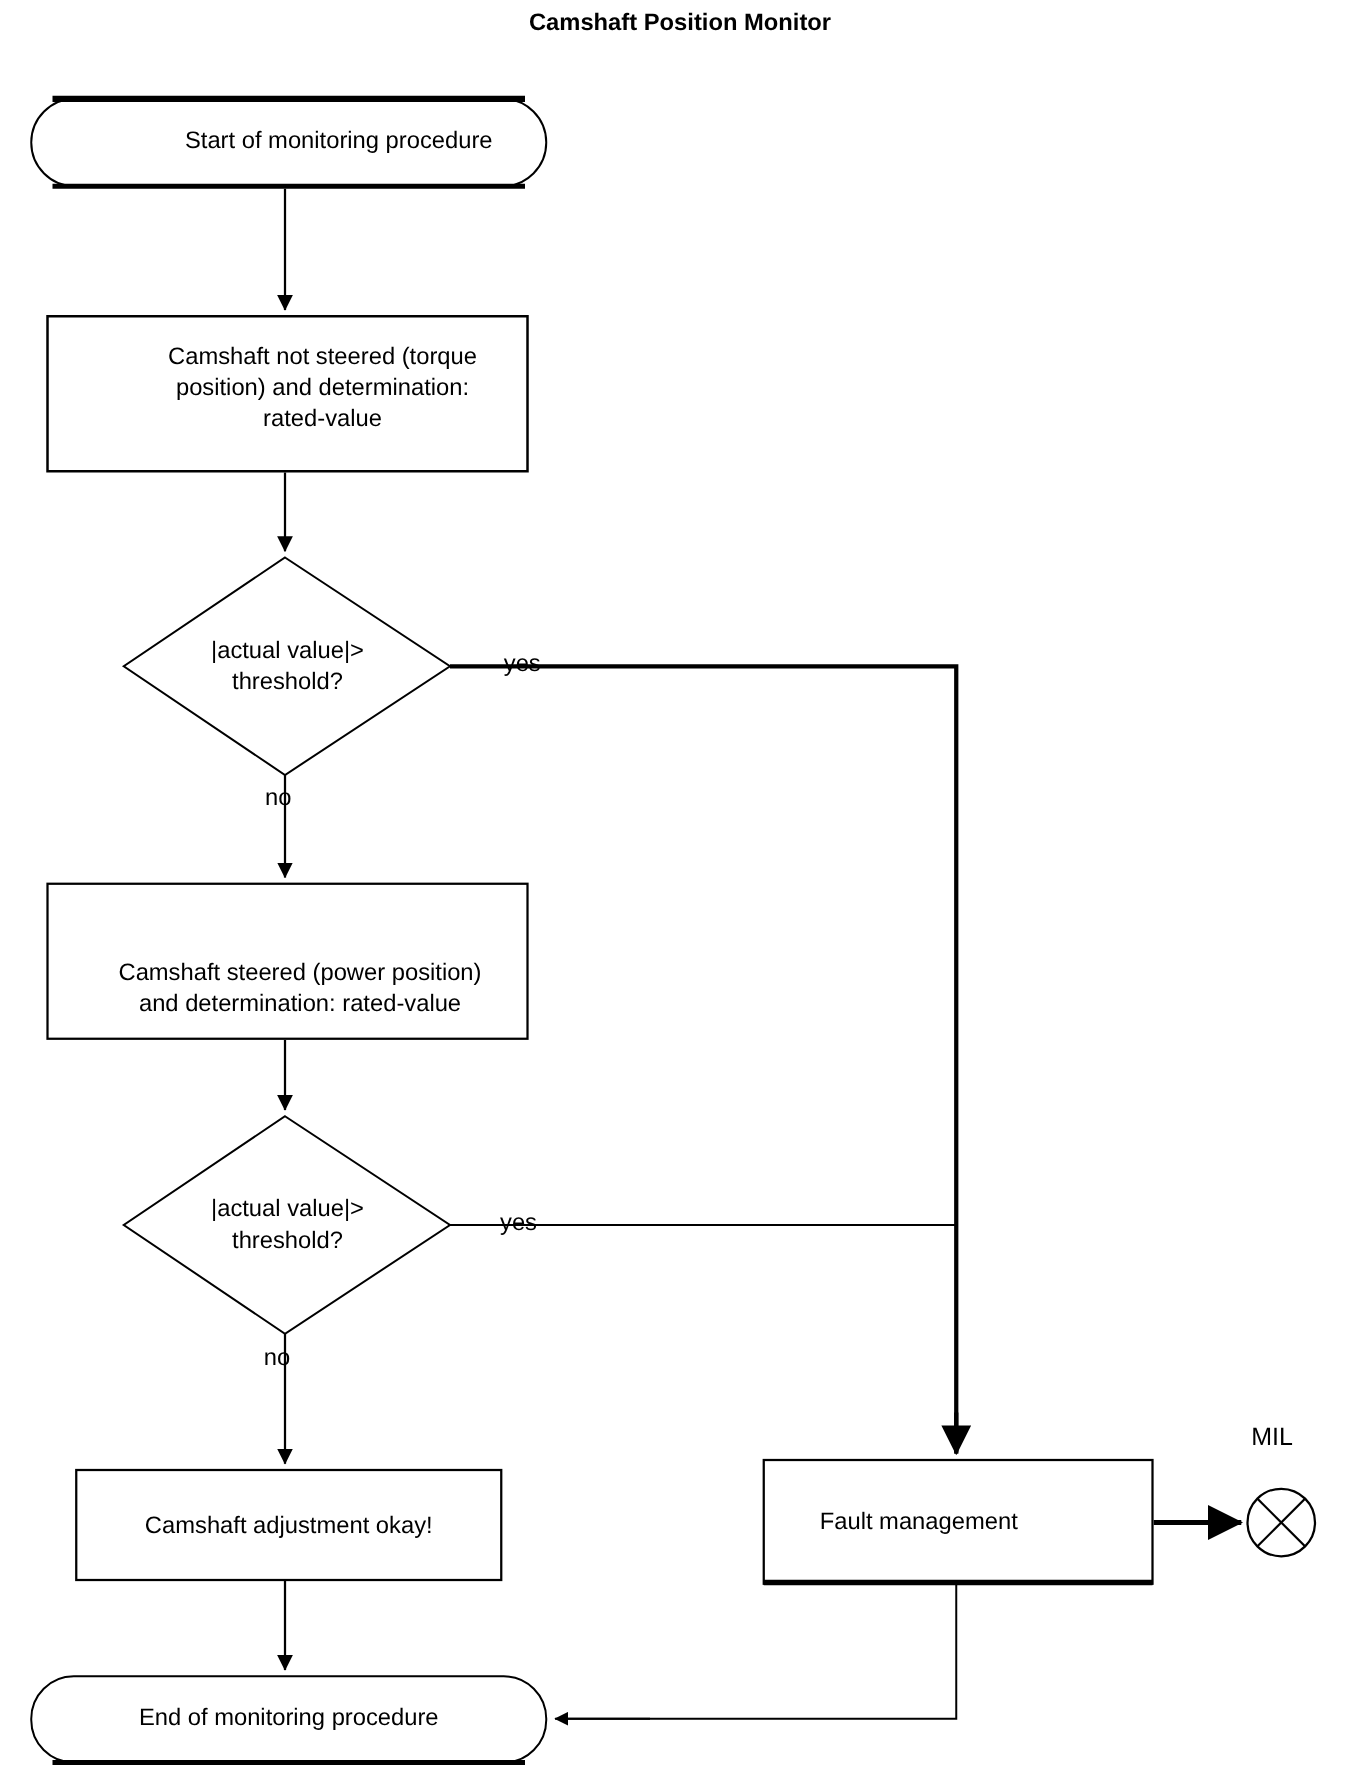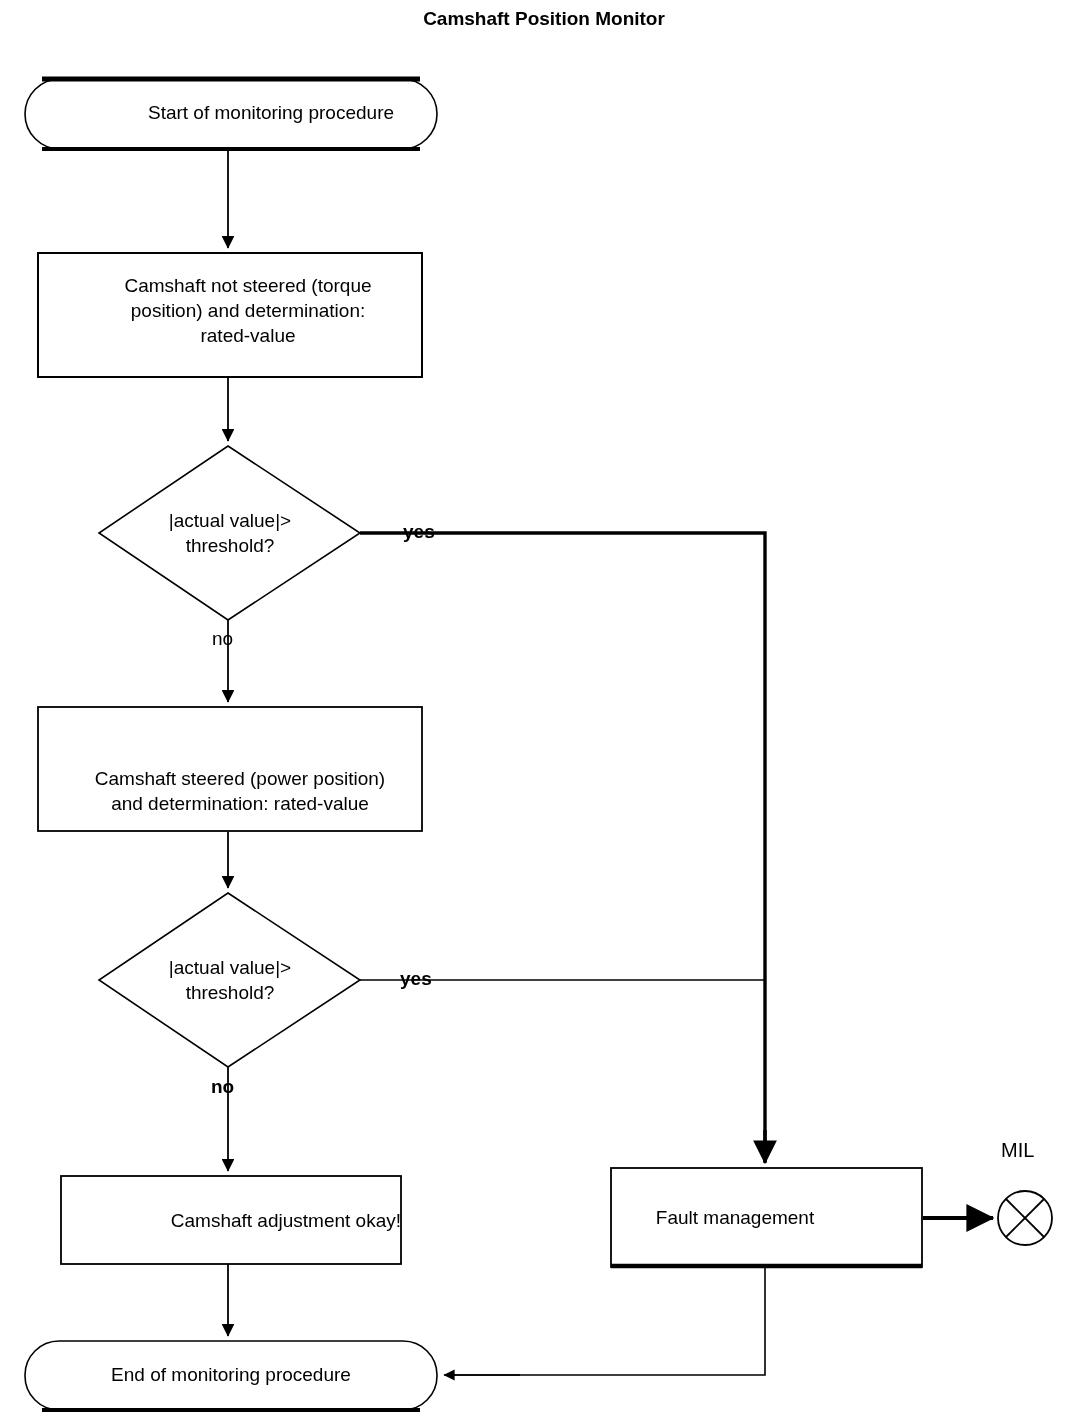--- a/index.html
+++ b/index.html
@@ -48,21 +48,21 @@
     font-weight: bold;
   }
   .edge-label {
     position: absolute;
     font-family: "Liberation Sans", sans-serif;
     font-size: 19px;
     color: #000000;
     pointer-events: none;
   }
   .edge-label.bold {
-    font-weight: bold;
+    font-weight: normal;
   }
   .mil-label {
     position: absolute;
     font-family: "Liberation Sans", sans-serif;
     font-size: 20px;
     color: #000000;
   }
 </style>
 </head>
 <body>
@@ -161,34 +161,34 @@
     </g>
 
     <g>
       <polyline points="765,1268 765,1375 447,1375" fill="none" stroke="#000000" stroke-width="1.6"></polyline>
       <line x1="520" y1="1375" x2="444" y2="1375" stroke="#000000" stroke-width="1.6" marker-end="url(#arrowFilled)"></line>
     </g>
   </svg>
 
   <div class="node-text" style="left:25px; top:100px; width:412px;padding-left:40px;">Start of monitoring procedure</div>
 
-  <div class="node-text" style="left:44px; top:273px; width:408px;">Camshaft not steered (torque
+  <div class="node-text" style="left:54px; top:273px; width:408px;">Camshaft not steered (torque
 position) and determination:
 rated-value</div>
 
   <div class="node-text" style="left:99px; top:508px; width:262px;">|actual value|&gt;
 threshold?</div>
 
   <div class="node-text" style="left:48px; top:742px; width:384px;margin-top:24px;">Camshaft steered (power position)
 and determination: rated-value</div>
 
   <div class="node-text" style="left:99px; top:955px; width:262px;">|actual value|&gt;
 threshold?</div>
 
-  <div class="node-text" style="left:61px; top:1208px; width:340px;text-align:right;">Camshaft adjustment okay!</div>
+  <div class="node-text" style="left:61px; top:1208px; width:340px;">Camshaft adjustment okay!</div>
 
   <div class="node-text" style="left:611px; top:1205px; width:248px;">Fault management</div>
 
   <div class="node-text" style="left:25px; top:1362px; width:412px;">End of monitoring procedure</div>
 
   <div class="mil-label" style="left:1001px; top:1139px;">MIL</div>
 
   <div class="edge-label bold" style="left:403px; top:521px;">yes</div>
 
   <div class="edge-label" style="left:212px; top:628px;">no</div>

